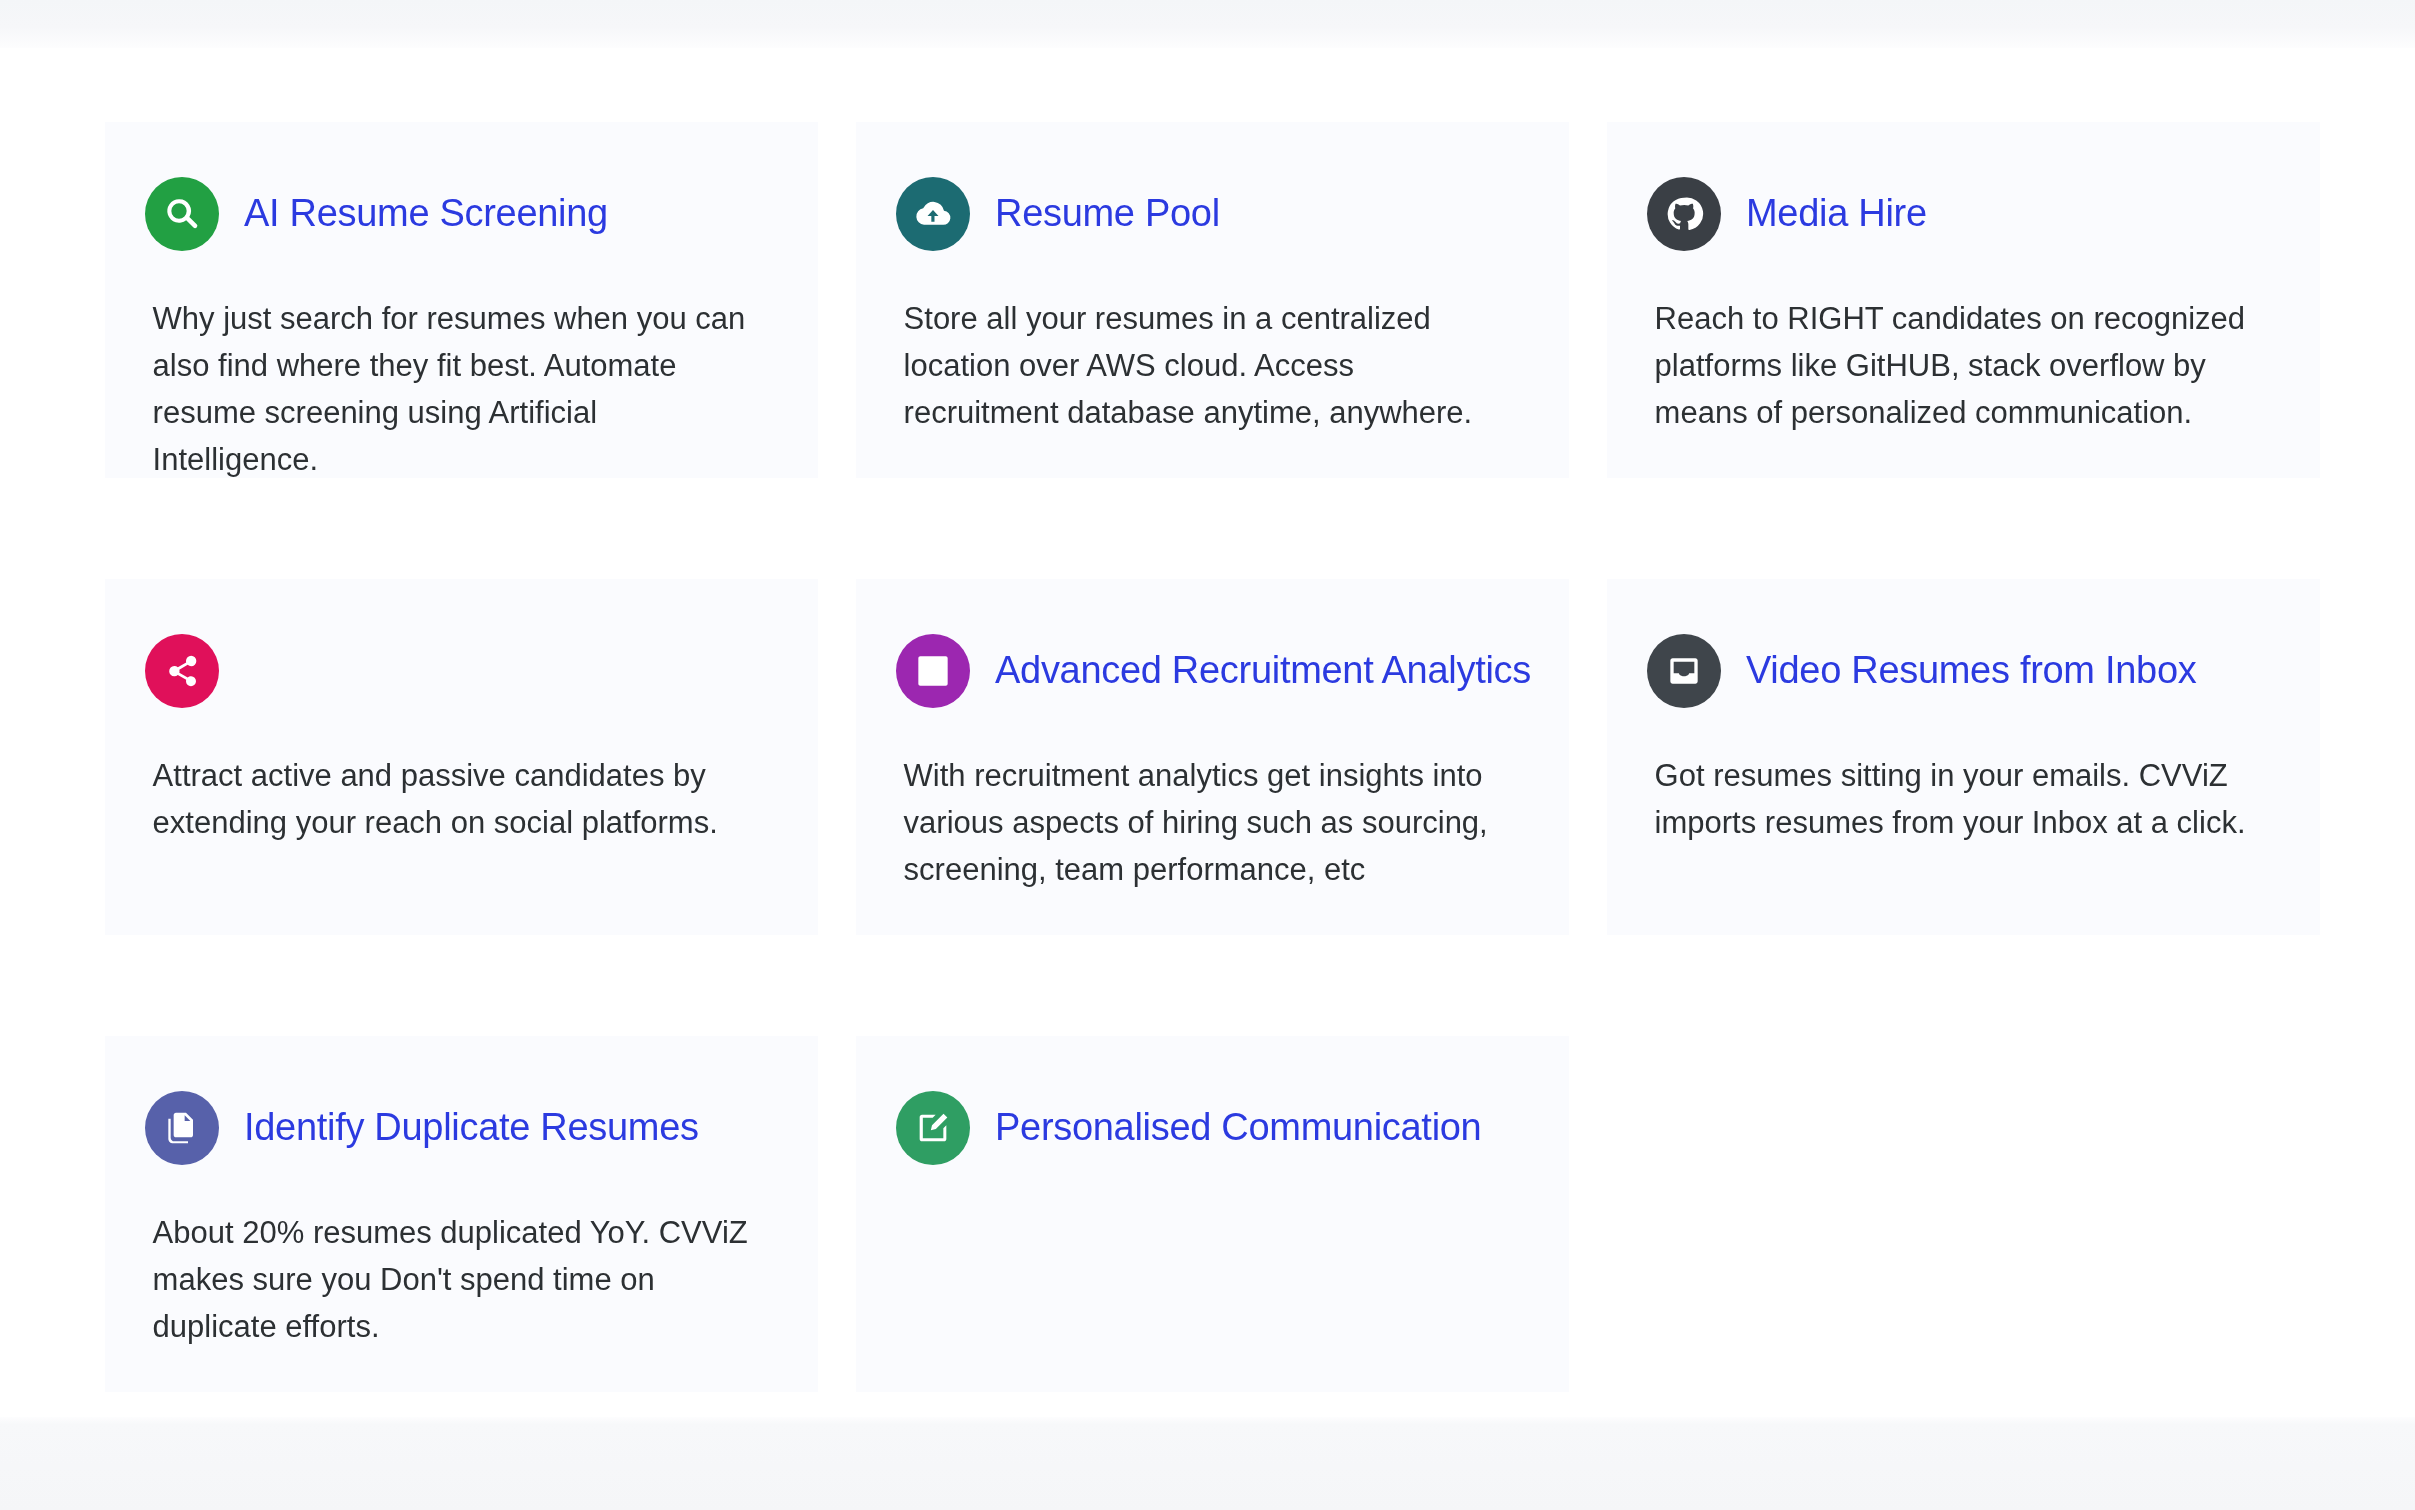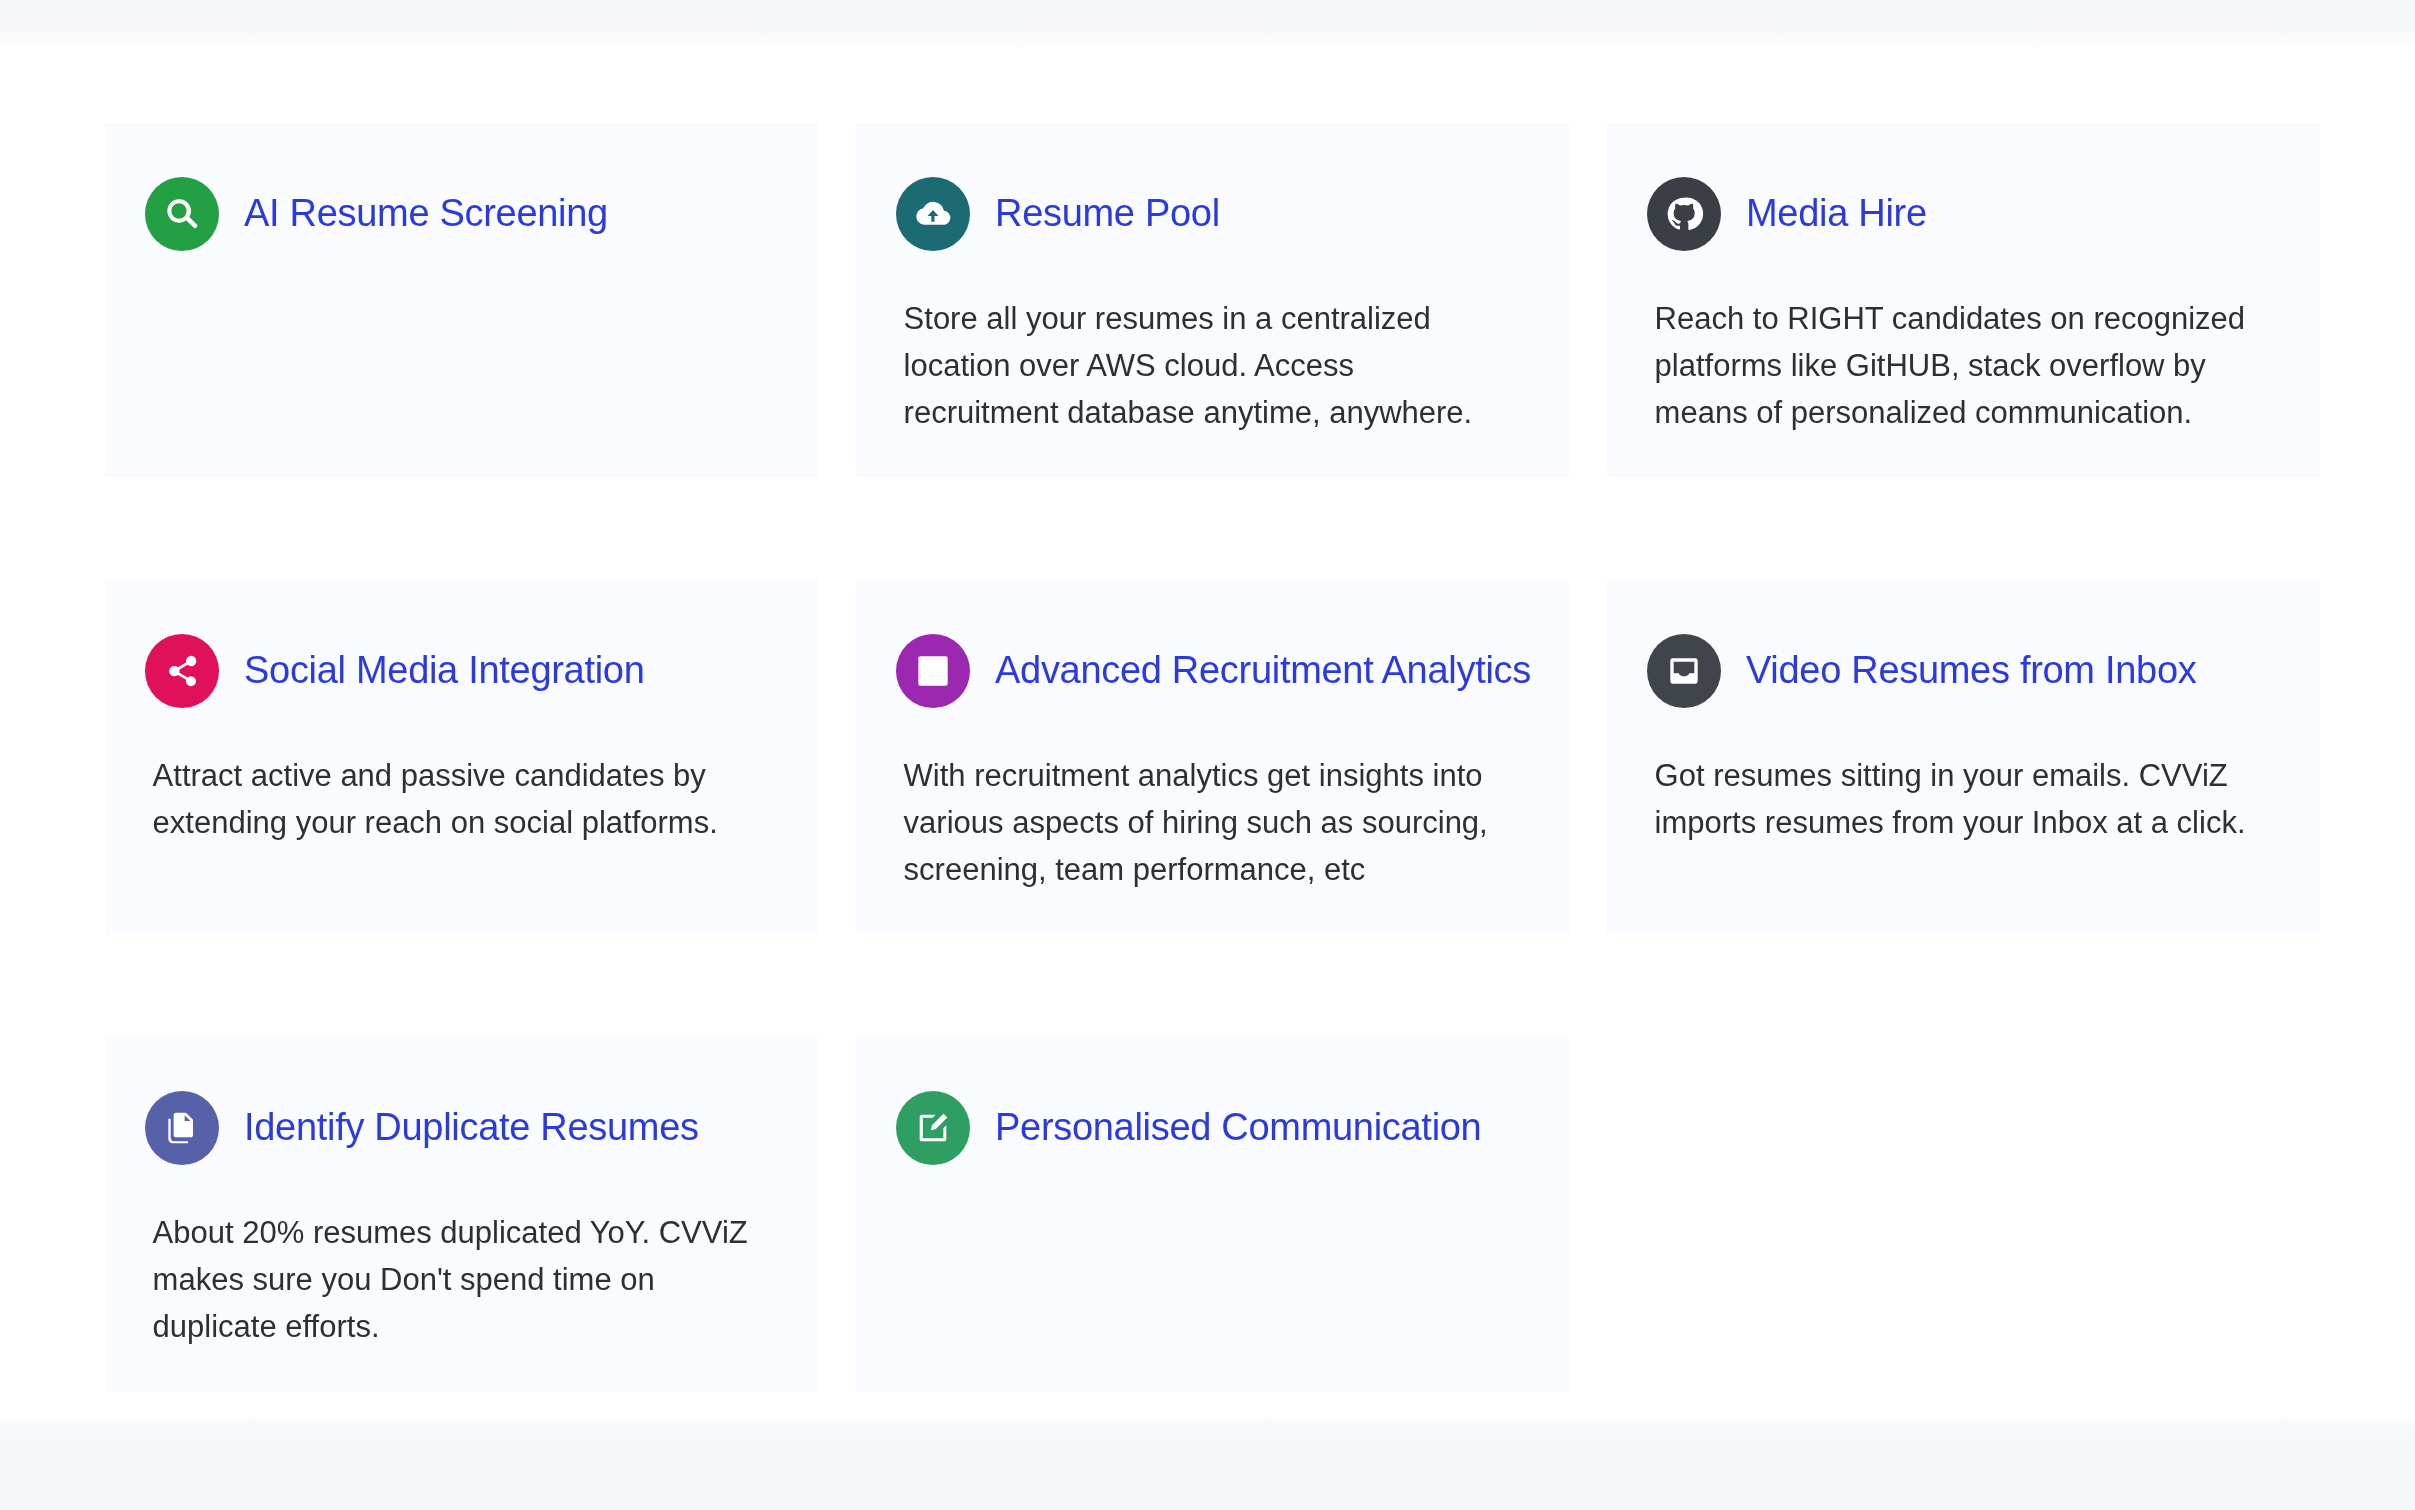--- a/index.html
+++ b/index.html
@@ -113,20 +113,21 @@
 
     <div class="card">
       <div class="card-head">
         <span class="icon-badge" style="background:#22a043">
           <svg viewBox="0 0 24 24" aria-hidden="true">
             <path d="M10.2 3.2a7 7 0 1 0 4.3 12.5l4.4 4.4a1.3 1.3 0 0 0 1.9-1.9l-4.4-4.4A7 7 0 0 0 10.2 3.2zm0 2.4a4.6 4.6 0 1 1 0 9.2 4.6 4.6 0 0 1 0-9.2z"></path>
           </svg>
         </span>
         <h3 class="card-title">AI Resume Screening</h3>
       </div>
+      <p class="card-body">Why just search for resumes when you can also find where they fit best. Automate resume screening using Artificial Intelligence.</p>
     </div>
 
     <div class="card">
       <div class="card-head">
         <span class="icon-badge" style="background:#1c6b72">
           <svg viewBox="0 0 24 24" aria-hidden="true">
             <path d="M18.6 10.1A6.6 6.6 0 0 0 6.1 8.6 5 5 0 0 0 6.6 18.5h11.2a4.2 4.2 0 0 0 .8-8.4zM12.9 13.2v3.4h-1.9v-3.4H8.7L12 9.6l3.3 3.6h-2.4z"></path>
           </svg>
         </span>
         <h3 class="card-title">Resume Pool</h3>
@@ -147,21 +148,20 @@
     </div>
 
 
     <div class="card">
       <div class="card-head">
         <span class="icon-badge" style="background:#e0105a">
           <svg viewBox="0 0 24 24" aria-hidden="true">
             <path d="M17.5 15.1c-.8 0-1.5.3-2.1.8l-5-2.9c.1-.3.1-.6.1-.9s0-.6-.1-.9l5-2.9c.6.5 1.3.8 2.1.8a3.1 3.1 0 1 0-3.1-3.1c0 .3 0 .6.1.9l-5 2.9a3.1 3.1 0 1 0 0 4.6l5 2.9c0 .3-.1.5-.1.8a3 3 0 1 0 3.1-3z"></path>
           </svg>
         </span>
-        <h3 class="card-title">Social Media Integration</h3>
       </div>
       <p class="card-body">Attract active and passive candidates by extending your reach on social platforms.</p>
     </div>
 
     <div class="card wide">
       <div class="card-head">
         <span class="icon-badge" style="background:#9c27b0">
           <svg viewBox="0 0 24 24" aria-hidden="true">
             <path d="M4.4 3.2h15.2c.7 0 1.2.5 1.2 1.2v15.2c0 .7-.5 1.2-1.2 1.2H4.4c-.7 0-1.2-.5-1.2-1.2V4.4c0-.7.5-1.2 1.2-1.2zm1 14.6h13.2v1.2H5.4v-1.2zm1.4-6.1h1.7v5.1H6.8v-5.1zm3.4-4.2h1.7v9.3h-1.7V7.5zm3.4 2.5h1.7v6.8h-1.7V10zm3.4-3.6h1.7v10.4H17V6.4z"></path>
           </svg>

